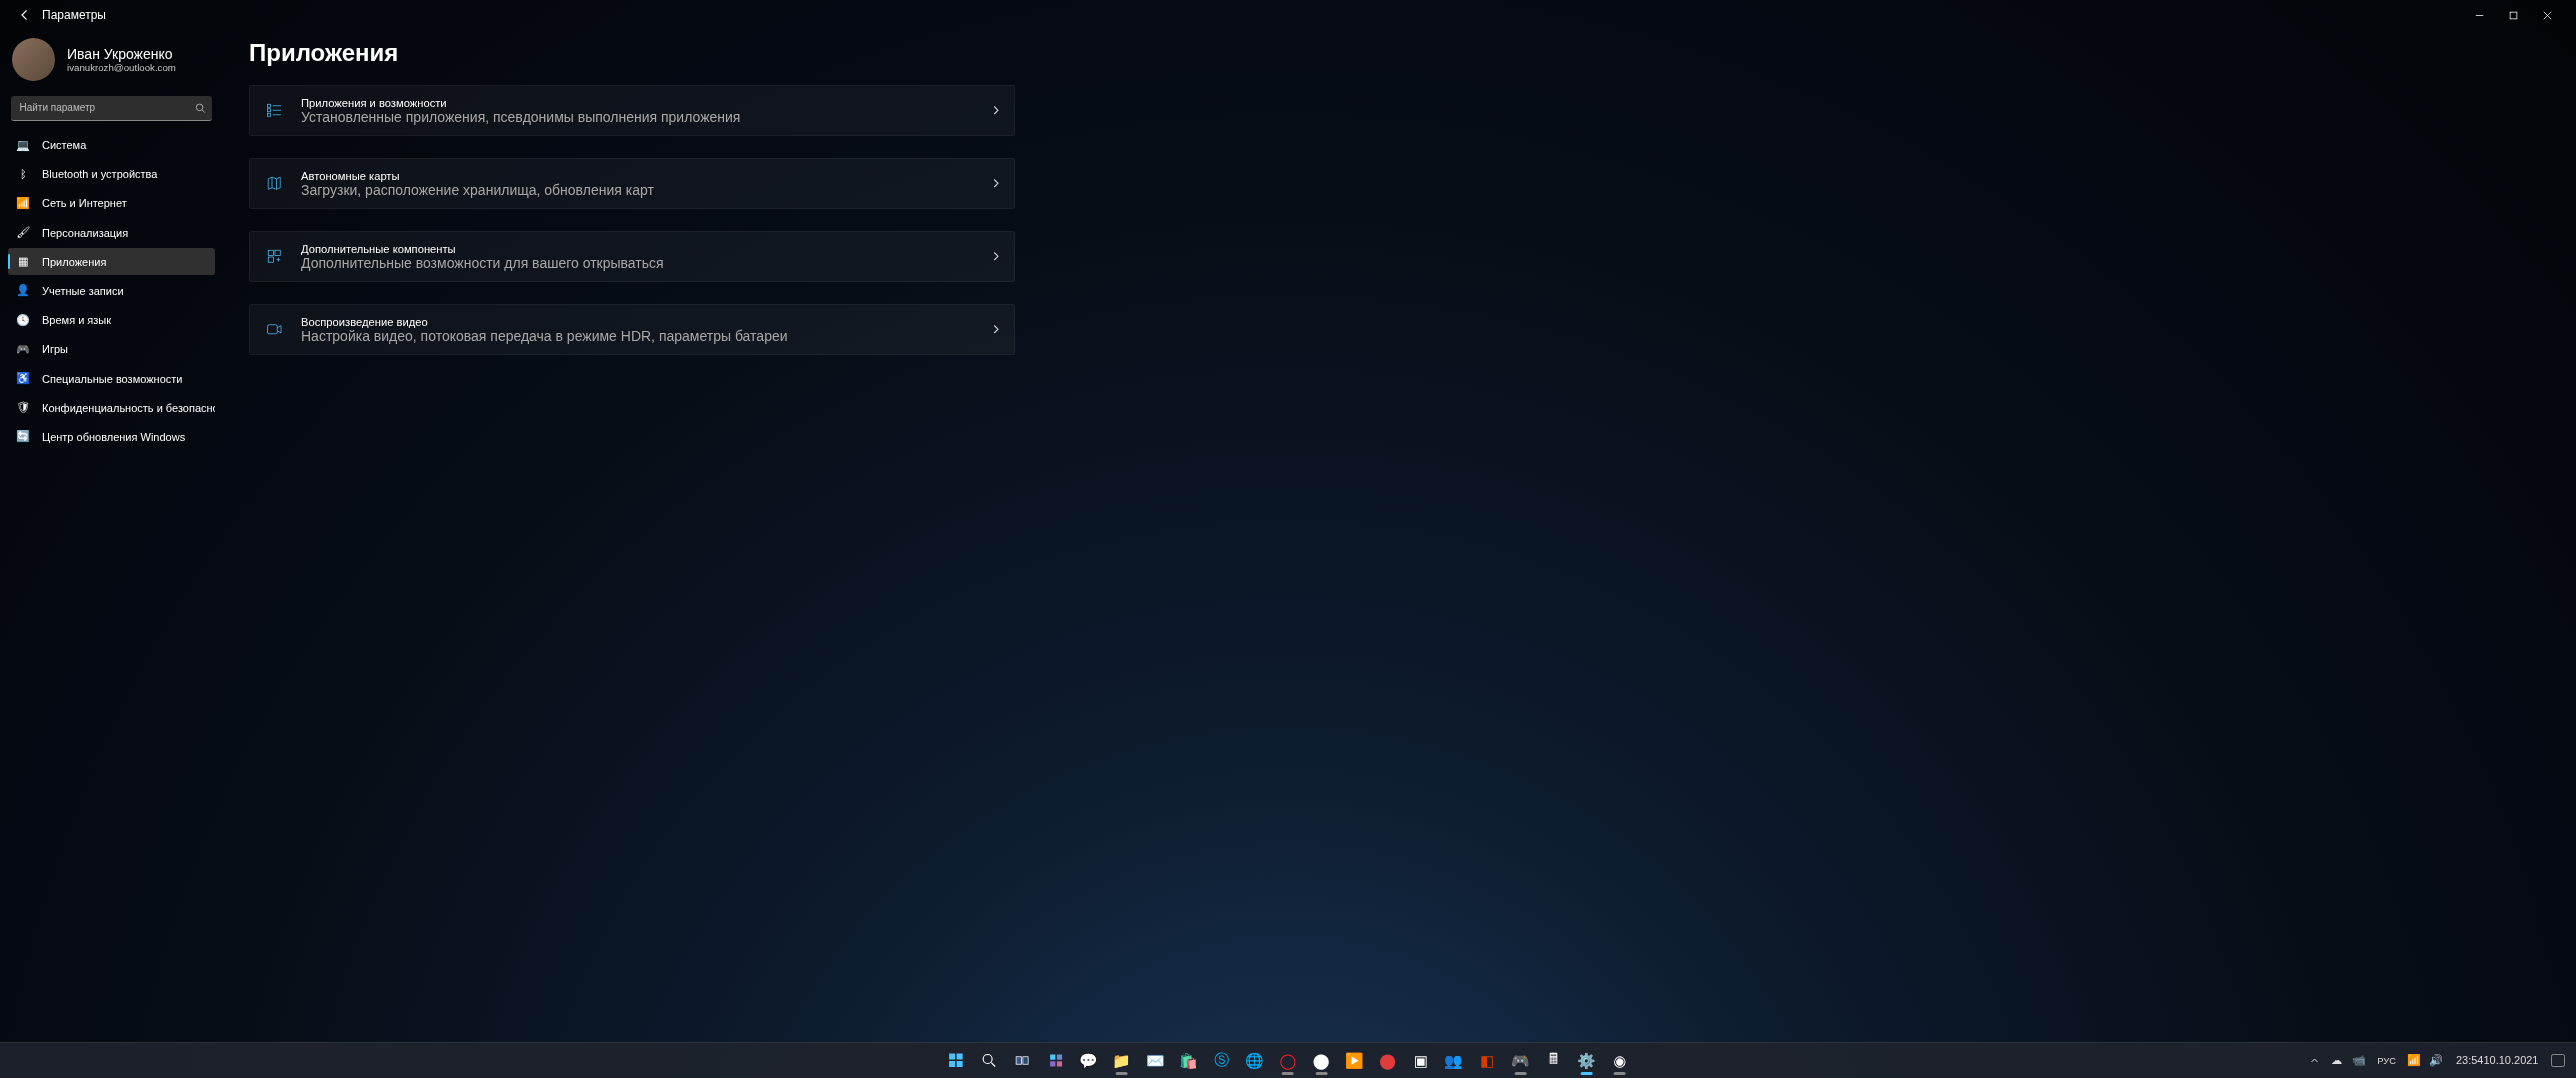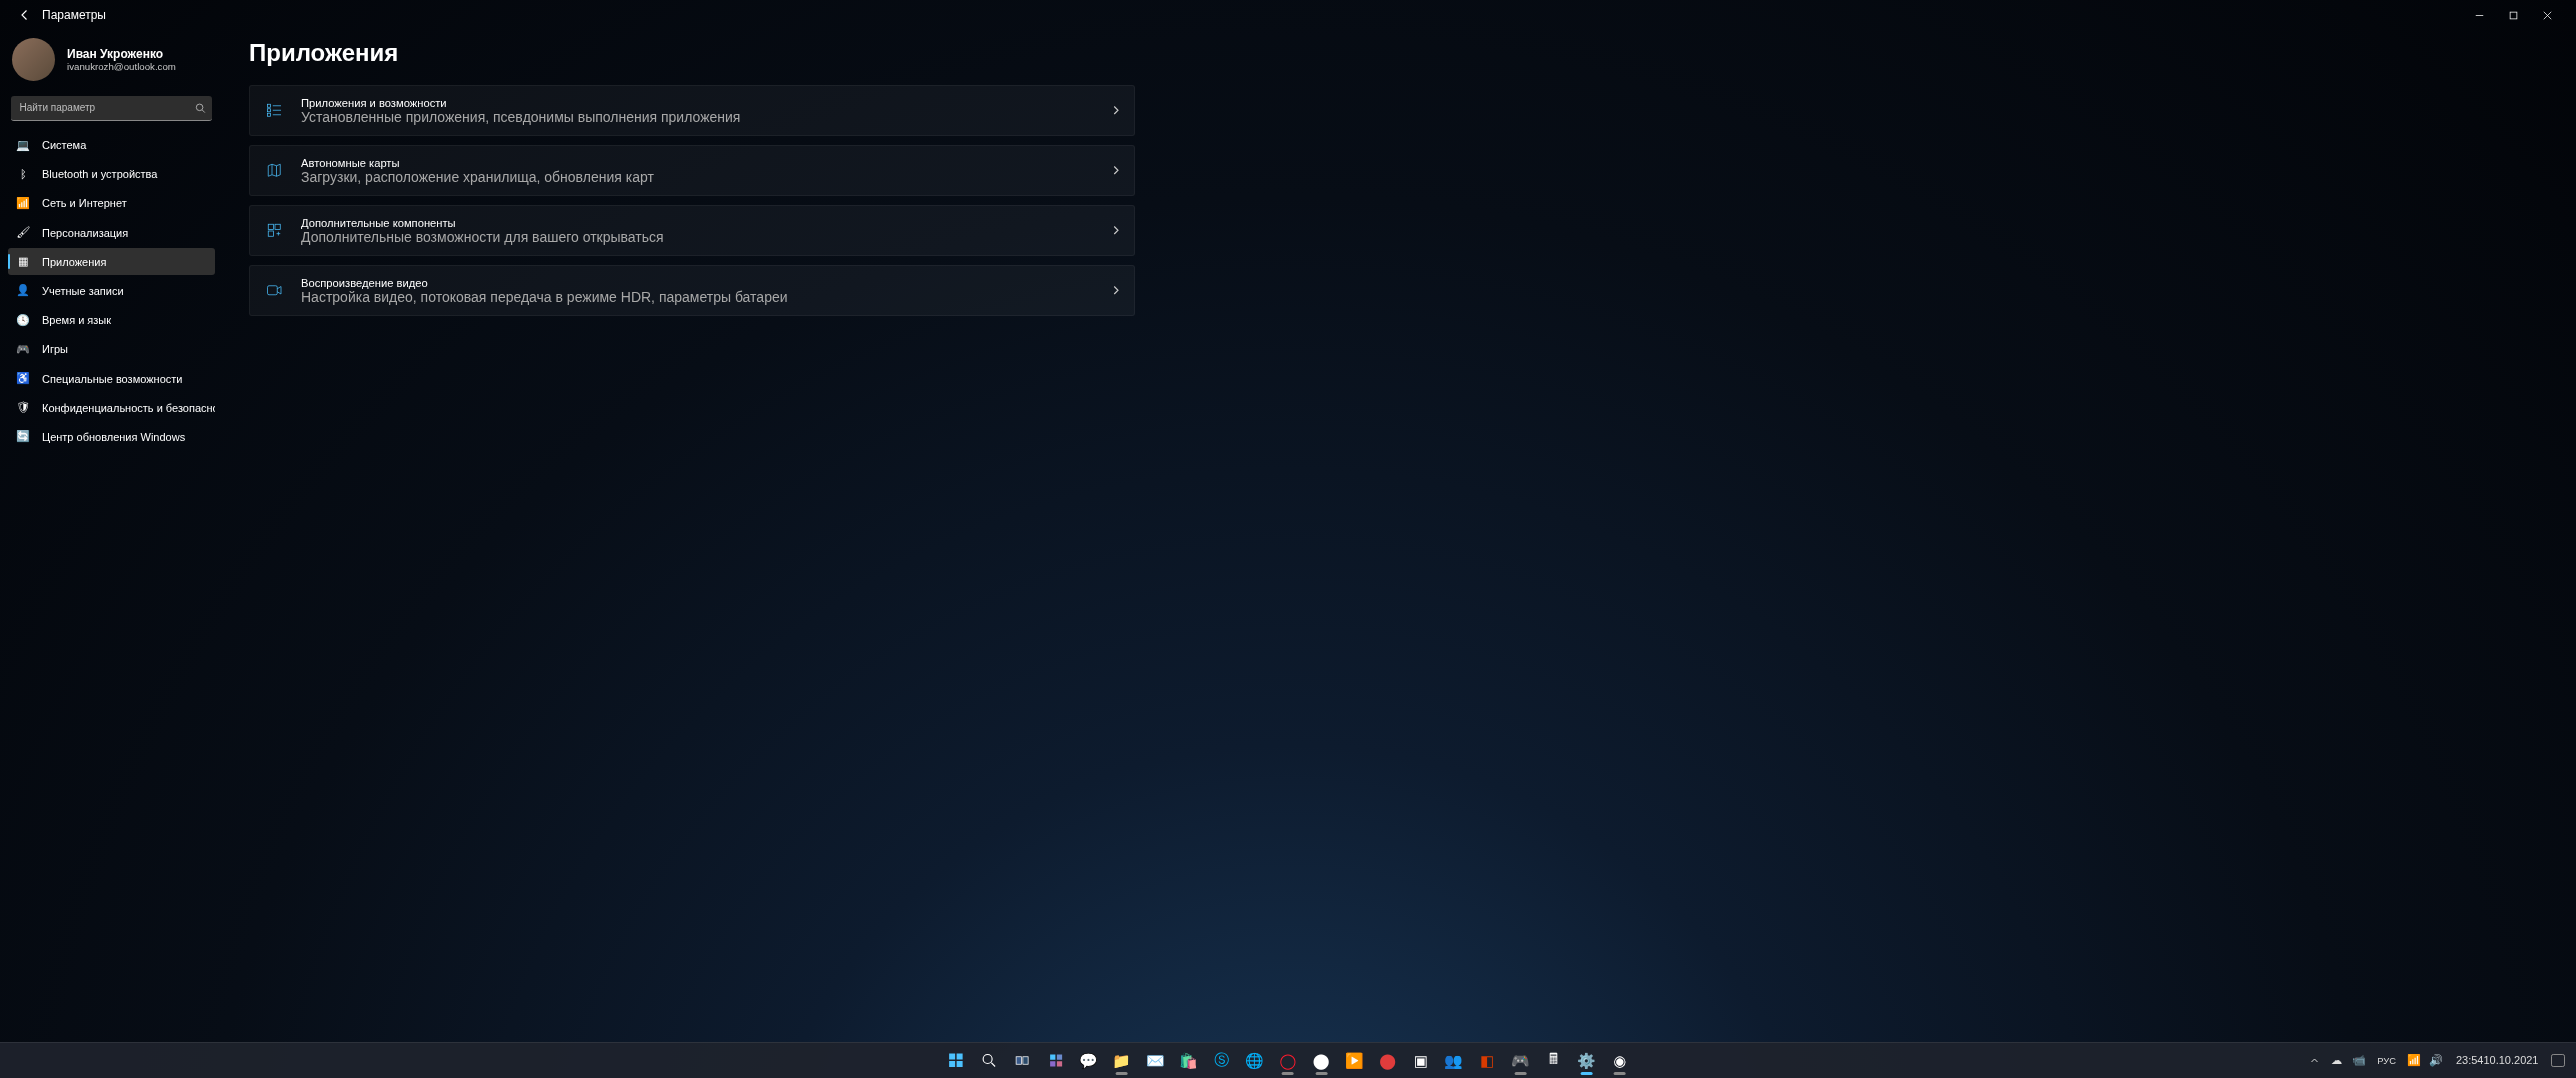--- a/index.html
+++ b/index.html
@@ -38,21 +38,21 @@
 .account {
   display: flex; align-items: center; gap: 12px;
   padding: 7.5px 4.5px 15px 4.5px;
 }
 .avatar {
   width: 43px; height: 43px; border-radius: 50%;
   background: linear-gradient(135deg, #8a6d5a 0%, #5a4a3a 100%);
   background-size: cover;
 }
 .acc-text { display: flex; flex-direction: column; }
-.acc-name { font-size: 12px; font-weight: 700; }
+.acc-name { font-size: 14px; font-weight: 400; }
 .acc-email { font-size: 9.7px; color: #c8c8c8; }
 
 .search-wrap {
   position: relative;
   margin: 0 3px 10.5px 3px;
 }
 .search {
   width: 100%; height: 25.5px;
   background: #2e2e2e;
   border: none; border-bottom: 1.5px solid #888;
@@ -81,21 +81,21 @@
   width: 2.2px; background: #4cc2ff; border-radius: 1.5px;
 }
 .nav-icon { width: 13.5px; height: 13.5px; display: inline-flex; align-items: center; justify-content: center; font-size: 11.2px; }
 
 .main {
   flex: 1;
   padding: 9px 30px 0 27px;
 }
 .page-title { font-size: 24px; font-weight: 600; margin-bottom: 18px; }
 
-.cardlist { display: flex; flex-direction: column; gap: 9px; width: 886px; }
+.cardlist { display: flex; flex-direction: column; gap: 22px; width: 766px; }
 .card {
   background: rgba(255,255,255,0.045);
   border: 0.7px solid rgba(255,255,255,0.05);
   border-radius: 3px;
   height: 51px;
   display: flex; align-items: center;
   padding: 0 15px;
   gap: 18px;
 }
 .card-icon {

